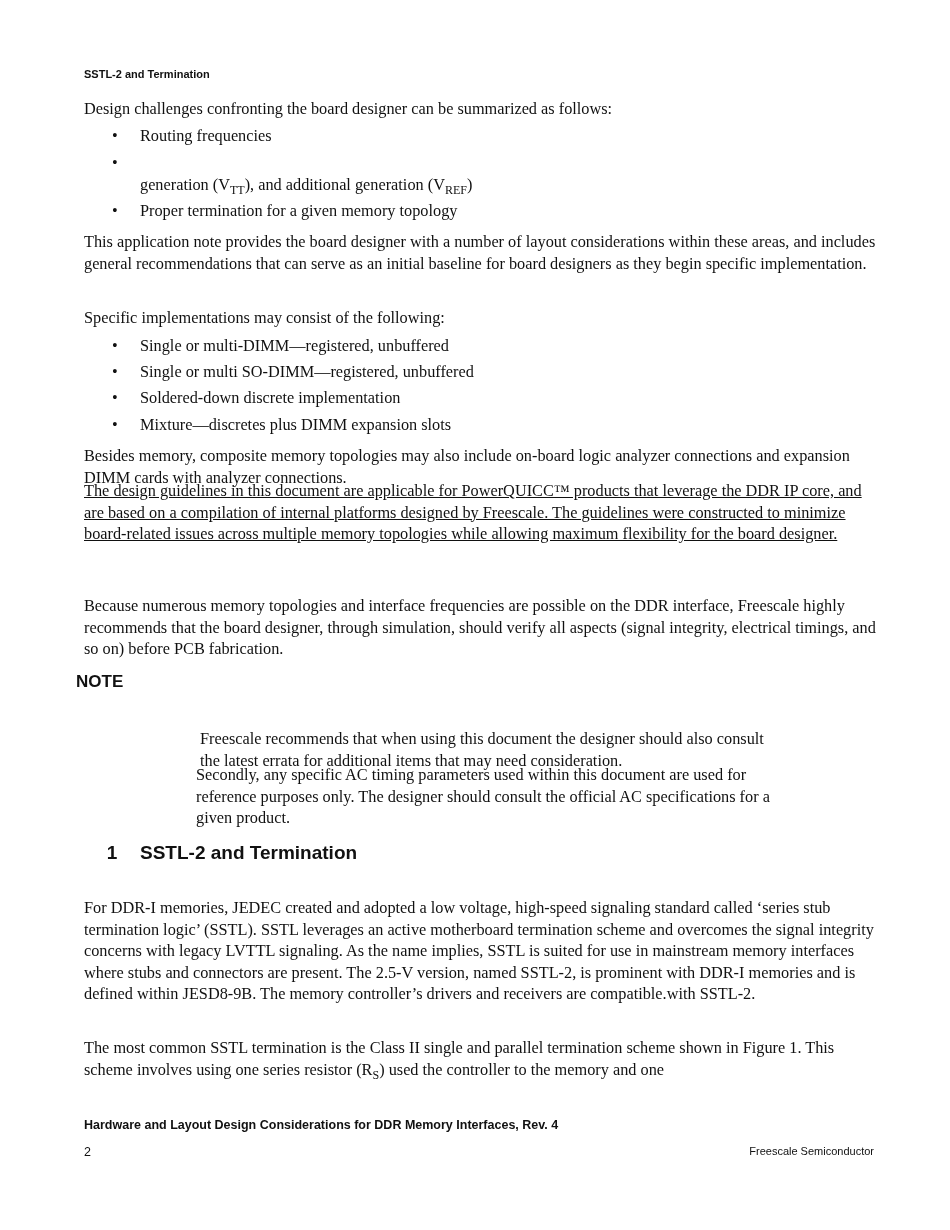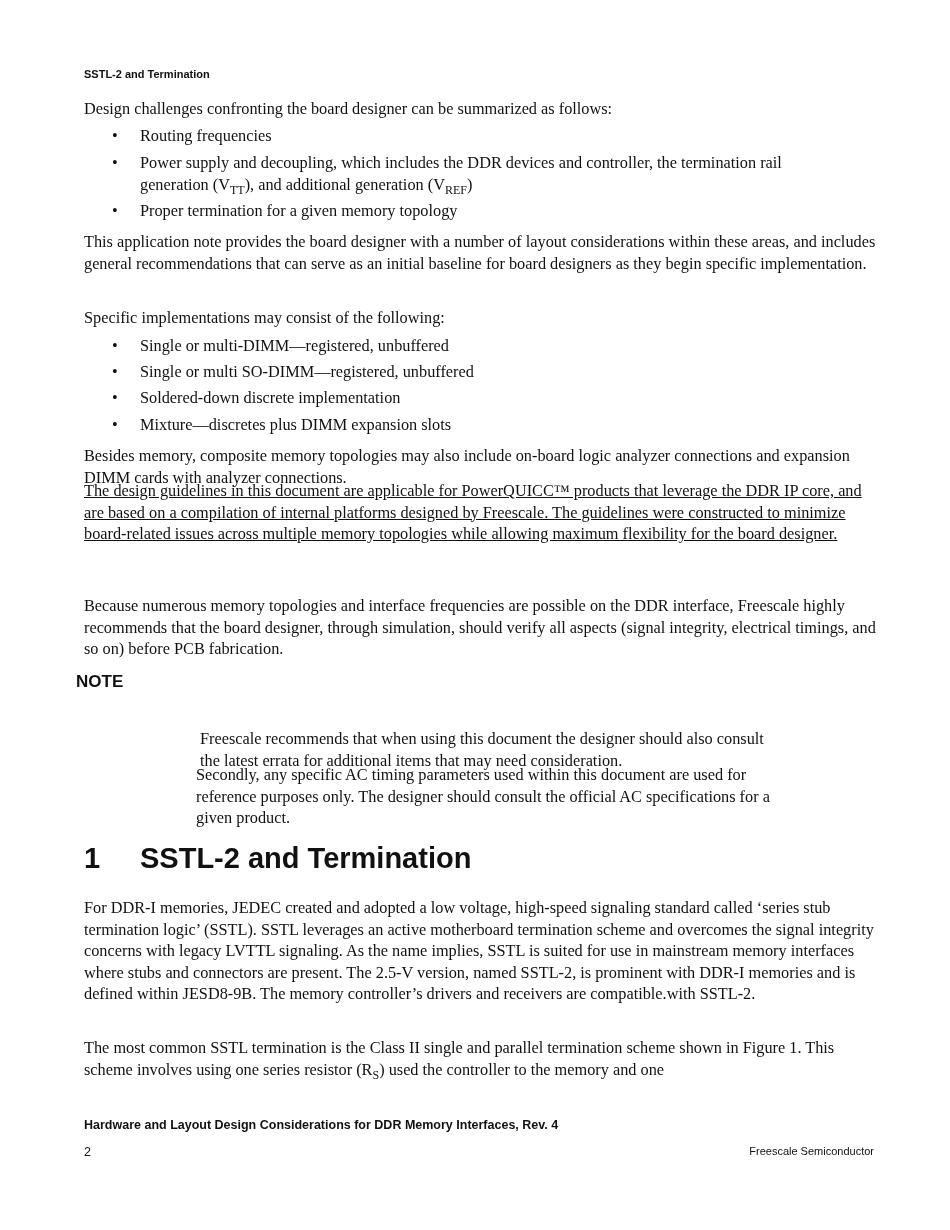--- a/index.html
+++ b/index.html
@@ -6,40 +6,40 @@
   body { width: 950px; height: 1230px; position: relative; overflow: hidden; color: #111; }
   .running-head { position: absolute; left: 84px; top: 68px; font-family: "Liberation Sans", sans-serif; font-weight: bold; font-size: 11px; }
   .serif { font-family: "Liberation Serif", serif; font-size: 16.3px; line-height: 21.5px; }
   .blk { position: absolute; left: 84px; width: 800px; margin: 0; }
   .bul { position: absolute; left: 84px; width: 800px; }
   .bul .dot { position: absolute; left: 28px; }
   .bul .txt { position: absolute; left: 56px; width: 740px; }
   sub { font-size: 12px; vertical-align: -4px; line-height: 0; }
   .note-title { position: absolute; left: 76px; width: 780px; font-family: "Liberation Sans", sans-serif; font-weight: bold; font-size: 17px; top: 672px; }
   .note { position: absolute; left: 196px; width: 580px; }
-  .h1 { position: absolute; left: 84px; top: 842px; font-family: "Liberation Sans", sans-serif; font-weight: bold; font-size: 29px; }
+  .h1 { position: absolute; left: 84px; top: 842px; font-family: "Liberation Sans", sans-serif; font-weight: bold; font-size: 19px; text-align: center; }
   .h1 .num { display: inline-block; width: 56px; }
   .footer-title { position: absolute; left: 84px; width: 782px; text-align: left; top: 1118px; font-family: "Liberation Sans", sans-serif; font-weight: bold; font-size: 12.5px; }
   .footer-left { position: absolute; left: 84px; top: 1145px; font-family: "Liberation Sans", sans-serif; font-size: 12.5px; }
   .footer-right { position: absolute; right: 76px; top: 1145px; font-family: "Liberation Sans", sans-serif; font-size: 11px; }
 </style>
 </head>
 <body>
 
 <div class="running-head">SSTL-2 and Termination</div>
 
 <p class="blk serif" style="top:98px;">Design challenges confronting the board designer can be summarized as follows:</p>
 
 <div class="bul serif" style="top:125px;">
   <span class="dot">•</span>
   <span class="txt">Routing frequencies</span>
 </div>
 <div class="bul serif" style="top:152px;">
   <span class="dot">•</span>
-  <span class="txt"><span>Power supply and decoupling, which includes the DDR devices and controller, the termination rail</span><br><span>generation (V</span><sub>TT</sub><span>), and additional generation (V</span><sub>REF</sub><span>)</span></span>
+  <span class="txt"><br><span>generation (V</span><sub>TT</sub><span>), and additional generation (V</span><sub>REF</sub><span>)</span></span>
 </div>
 <div class="bul serif" style="top:200px;">
   <span class="dot">•</span>
   <span class="txt">Proper termination for a given memory topology</span>
 </div>
 
 <p class="blk serif" style="top:231px;">This application note provides the board designer with a number of layout considerations within these areas, and includes general recommendations that can serve as an initial baseline for board designers as they begin specific implementation.</p>
 <p class="blk serif" style="top:307px;">Specific implementations may consist of the following:</p>
 
 <div class="bul serif" style="top:335px;">

